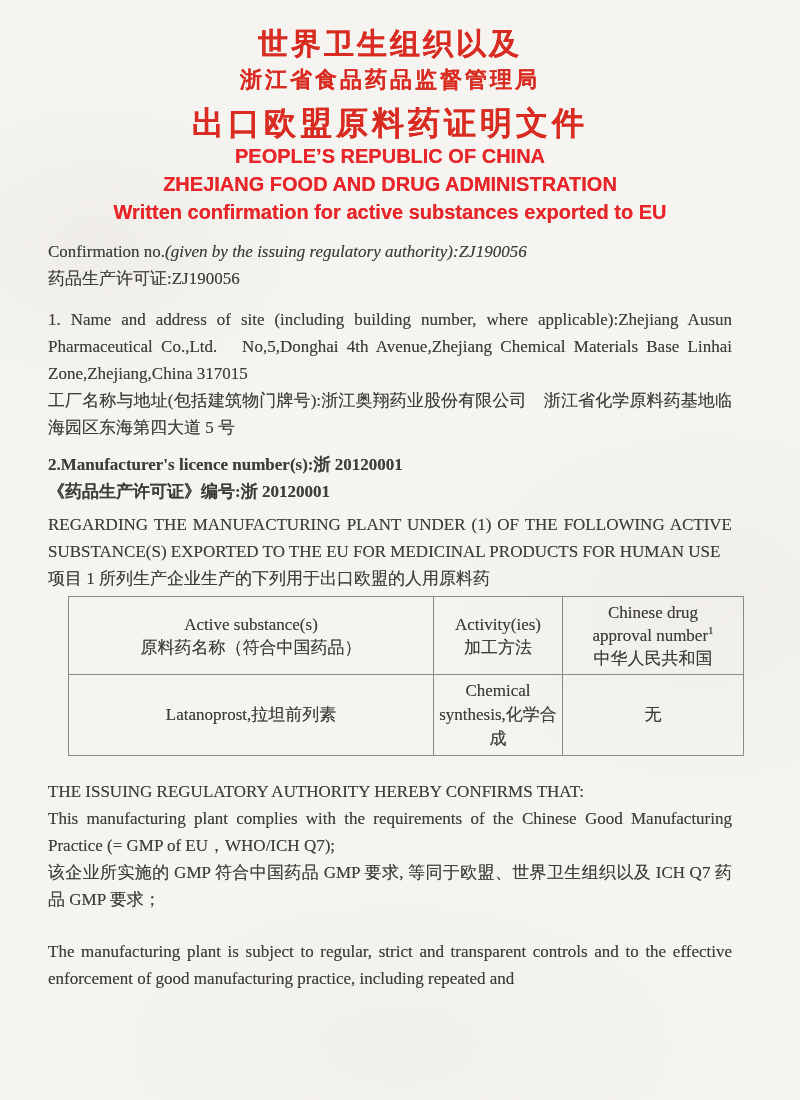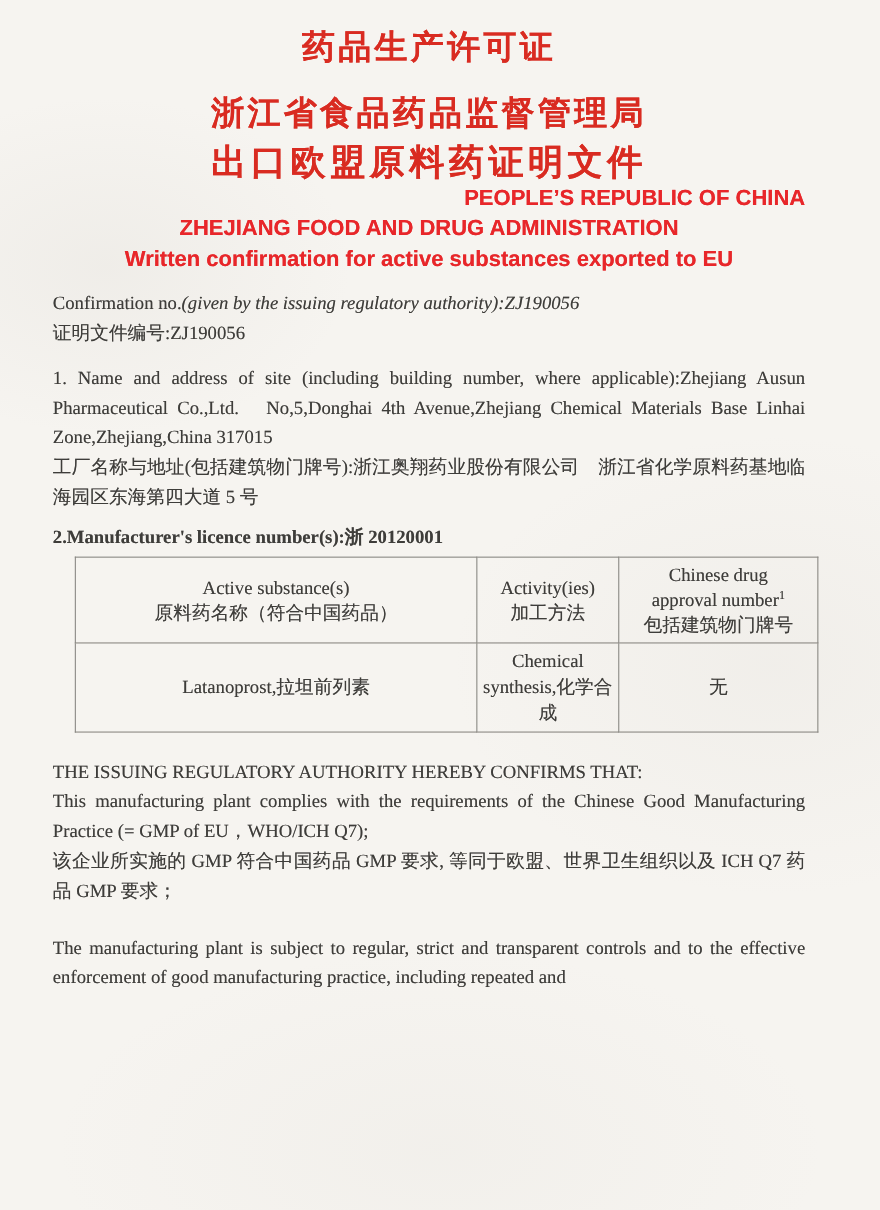--- a/index.html
+++ b/index.html
@@ -16,21 +16,21 @@
     color:#3e3d3a;
     overflow:hidden;
   }
   .content{padding:26px 68px 0 48px;}
   .cn-title{
     text-align:center;font-weight:bold;
     letter-spacing:3px;
     text-shadow:0 0 .6px rgba(214,43,33,.85);
   }
   .cn-title-1{font-size:30px;line-height:36px;margin-top:0;}
-  .cn-title-2{font-size:30px;line-height:36px;margin-top:24px;}
+  .cn-title-2{font-size:22px;line-height:36px;margin-top:0;}
   .cn-title-3{font-size:32px;line-height:38px;margin-top:6px;letter-spacing:4px;}
   .en-title{
     text-align:center;font-weight:bold;
     font-family:"Liberation Sans","DejaVu Sans",sans-serif;
     font-size:20px;line-height:28px;
     text-shadow:0 0 .5px rgba(224,38,34,.8);
   }
   p,div{margin:0;}
   .body-line{font-size:17px;line-height:27px;}
   .just{text-align:justify;}
@@ -66,58 +66,63 @@
   }
   .fn-rule{width:172px;border-top:1px solid #56544f;margin-bottom:7px;}
   .fn-en{margin-left:22px;}
 </style>
 </head>
 <body>
 
 <div class="page">
   <div class="content">
 
-    <div class="cn-title cn-title-1" style="color:#d92b21;">药品生产许可证</div>
+    <div class="cn-title cn-title-1" style="color:#d92b21;">世界卫生组织以及</div>
     <div class="cn-title cn-title-2" style="color:#d92b21;">浙江省食品药品监督管理局</div>
     <div class="cn-title cn-title-3" style="color:#d92b21;">出口欧盟原料药证明文件</div>
 
-    <div class="en-title" style="color:#e8262a;text-align:right;">PEOPLE’S REPUBLIC OF CHINA</div>
+    <div class="en-title" style="color:#e8262a;">PEOPLE’S REPUBLIC OF CHINA</div>
     <div class="en-title" style="color:#e8262a;">ZHEJIANG FOOD AND DRUG ADMINISTRATION</div>
     <div class="en-title" style="color:#e8262a;">Written confirmation for active substances exported to EU</div>
 
     <div class="conf-block">
       <p class="body-line txt"><span>Confirmation no.</span><span class="ital">(given by the issuing regulatory authority)</span><span class="ital">:ZJ190056</span></p>
-      <p class="body-line txt">证明文件编号:ZJ190056</p>
+      <p class="body-line txt">药品生产许可证:ZJ190056</p>
     </div>
 
     <div class="item1">
       <p class="body-line just txt">1. Name and address of site (including building number, where applicable):Zhejiang Ausun Pharmaceutical Co.,Ltd.&nbsp;&nbsp; No,5,Donghai 4th Avenue,Zhejiang Chemical Materials Base Linhai Zone,Zhejiang,China 317015</p>
       <p class="body-line just txt">工厂名称与地址(包括建筑物门牌号):浙江奥翔药业股份有限公司　浙江省化学原料药基地临海园区东海第四大道 5 号</p>
     </div>
 
     <div class="item2">
       <p class="body-line txt">2.Manufacturer's licence number(s):浙 20120001</p>
+      <p class="body-line txt">《药品生产许可证》编号:浙 20120001</p>
     </div>
 
+    <div class="regarding">
+      <p class="body-line just txt">REGARDING THE MANUFACTURING PLANT UNDER (1) OF THE FOLLOWING ACTIVE SUBSTANCE(S) EXPORTED TO THE EU FOR MEDICINAL PRODUCTS FOR HUMAN USE</p>
+      <p class="body-line just txt">项目 1 所列生产企业生产的下列用于出口欧盟的人用原料药</p>
+    </div>
 
     <table class="subst">
       <tbody>
           <tr class="head-row">
         <td class="col-a">
           <div>Active substance(s)</div>
           <div>原料药名称（符合中国药品）</div>
         </td>
         <td class="col-b">
           <div>Activity(ies)</div>
           <div>加工方法</div>
         </td>
         <td class="col-c">
           <div>Chinese drug</div>
           <div><span>approval number</span><sup>1</sup></div>
-          <div>包括建筑物门牌号</div>
+          <div>中华人民共和国</div>
         </td>
       </tr>
       <tr class="data-row">
         <td>Latanoprost,拉坦前列素</td>
         <td>Chemical synthesis,化学合成</td>
         <td>无</td>
       </tr>
     </tbody>
       </table>
 

